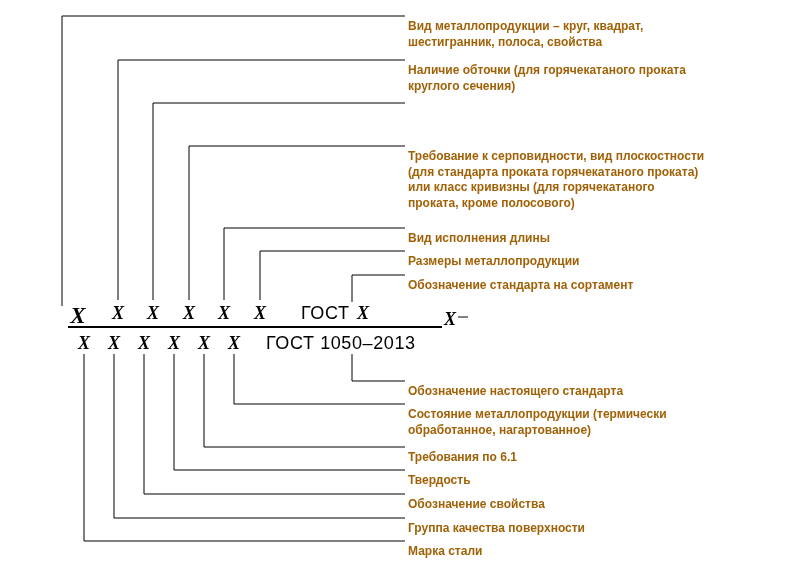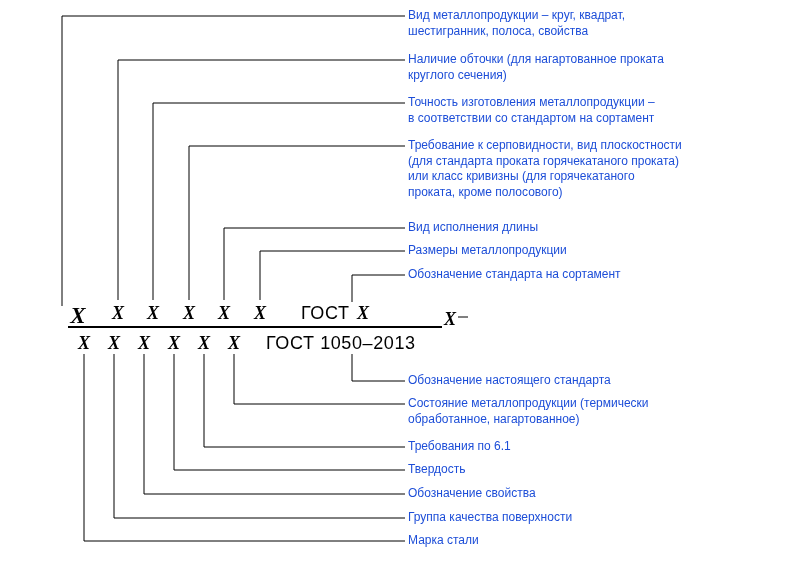--- a/index.html
+++ b/index.html
@@ -10,22 +10,22 @@
   }
   .lines { position:absolute; left:0; top:0; }
   .fx {
     position:absolute; transform:translateX(-50%);
     font-family:"Liberation Serif", serif; font-style:italic; font-weight:bold;
     font-size:18px; line-height:20px; color:#000;
   }
   .fx.big { font-size:23px; line-height:24px; }
   .gost { position:absolute; font-size:18px; line-height:20px; letter-spacing:0.6px; color:#000;text-align:right; }
   .lbl {
-    position:absolute; left:408px; font-size:12px; font-weight:normal;
-    line-height:15.5px; white-space:nowrap; color:#1d4ed8;
+    position:absolute; left:408px; font-size:12px; font-weight:bold;
+    line-height:15.5px; white-space:nowrap; color:#a16207;margin-top:11px;
   }
   .lbl span { display:block; }
   .lbl.right { left:470px; }
 </style>
 </head>
 <body>
 
 <div class="canvas">
 
   <svg class="lines" width="800" height="582" viewBox="0 0 800 582">
@@ -68,26 +68,22 @@
   <span class="fx" style="left:234px; top:333px">X</span>
   <span class="gost" style="left:266px; top:333px">ГОСТ 1050–2013</span>
 
   <span class="fx" style="left:450px; top:309px">X</span>
 
   <div class="lbl" style="top:8px">
     <span>Вид металлопродукции – круг, квадрат,</span>
     <span>шестигранник, полоса, свойства</span>
   </div>
   <div class="lbl" style="top:52px">
-    <span>Наличие обточки (для нагартованное проката</span>
+    <span>Наличие обточки (для горячекатаного проката</span>
     <span>круглого сечения)</span>
-  </div>
-  <div class="lbl" style="top:95px">
-    <span>Точность изготовления металлопродукции –</span>
-    <span>в соответствии со стандартом на сортамент</span>
   </div>
   <div class="lbl" style="top:138px">
     <span>Требование к серповидности, вид плоскостности</span>
     <span>(для стандарта проката горячекатаного проката)</span>
     <span>или класс кривизны (для горячекатаного</span>
     <span>проката, кроме полосового)</span>
   </div>
   <div class="lbl" style="top:220px">
     <span>Вид исполнения длины</span>
   </div>

